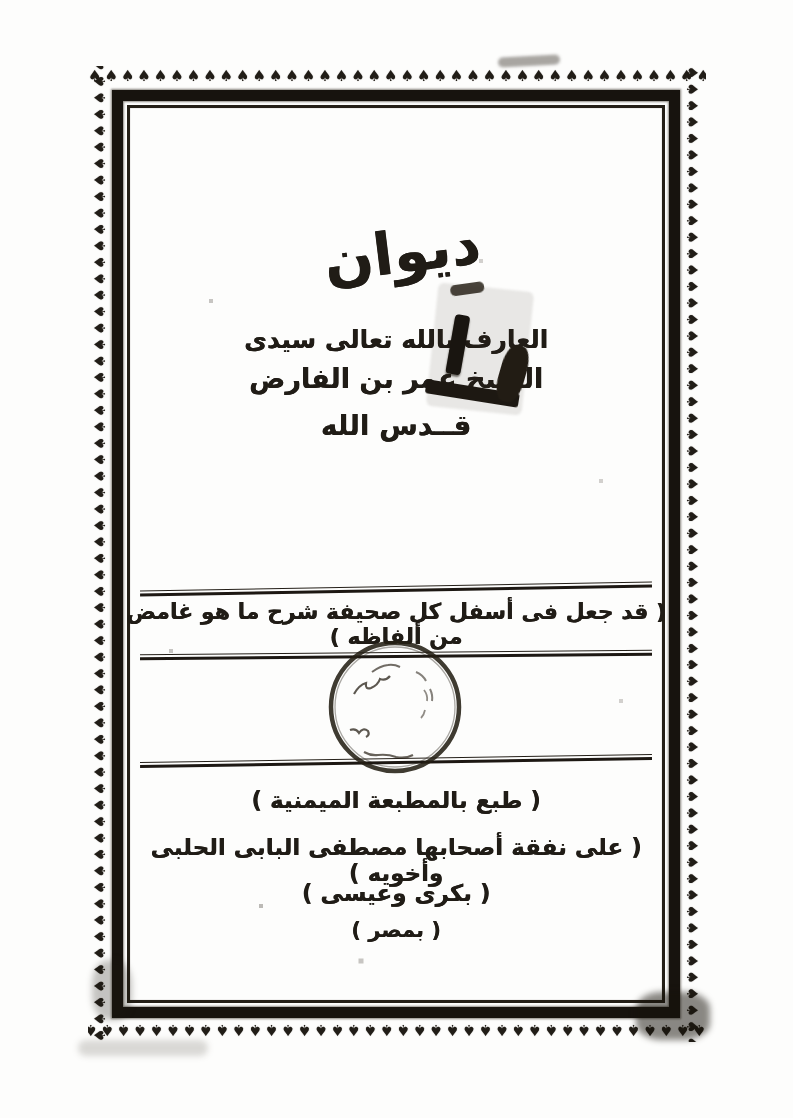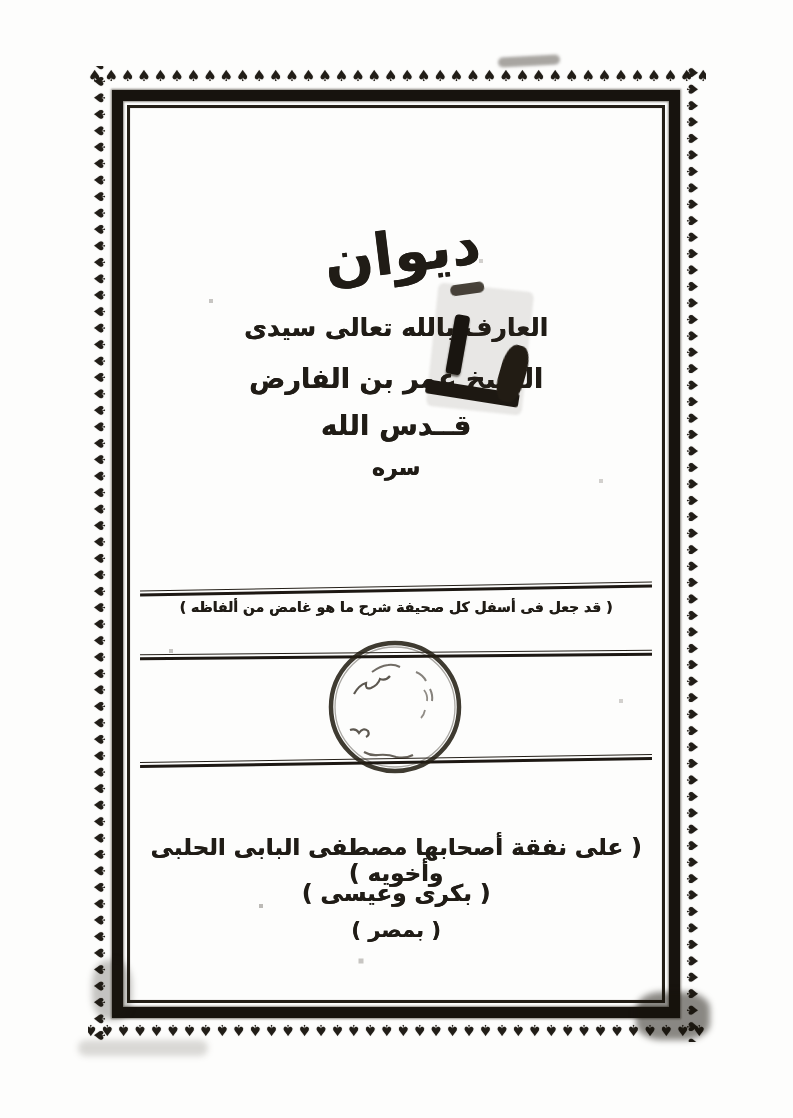--- a/index.html
+++ b/index.html
@@ -36,25 +36,25 @@
   }
   .content{position:absolute;inset:0;}
 
   
   .txt{position:absolute;left:0;width:100%;text-align:center;direction:rtl;font-weight:bold;}
   .title-callig{
     top:118px;font-size:58px;letter-spacing:0;
     transform:rotate(-7deg) translateX(6px);
     text-shadow:.5px 0 0 currentColor;
   }
-  .ded1{top:212px;font-size:25px;}
+  .ded1{top:224px;font-size:25px;}
   .ded2{top:262px;font-size:27px;}
   .ded3{top:308px;font-size:28px;letter-spacing:1px;}
   .ded4{top:354px;font-size:22px;}
-  .note-line{top:498px;font-size:14px;}
+  .note-line{top:498px;font-size:22px;}
   .imp1{top:686px;font-size:23px;}
   .imp2{top:733px;font-size:23px;}
   .imp3{top:779px;font-size:23px;}
   .imp4{top:817px;font-size:21px;}
   .txt, .title-callig{text-shadow:.4px 0 0 currentColor;}
 
   
   .rule{
     position:absolute;left:17px;width:512px;height:6px;
     border-top:1.5px solid #241f18;border-bottom:3.5px solid #1d1813;
@@ -100,21 +100,20 @@
   <div class="frame">
     <div class="frame-inner"></div>
 
     <div class="content">
 
       <div class="txt title-callig">ديوان</div>
 
       <div class="txt ded1">العارف بالله تعالى سيدى</div>
       <div class="txt ded2">الشيخ عمر بن الفارض</div>
       <div class="txt ded3">قــدس الله</div>
-      <div class="txt ded4">سره</div>
 
       <div class="rule rule-a"></div>
 
       <div class="txt note-line">( قد جعل فى أسفل كل صحيفة شرح ما هو غامض من ألفاظه )</div>
 
       <div class="rule rule-b"></div>
       <div class="rule rule-c"></div>
 
       <div class="seal">
         <svg width="150" height="140" viewBox="0 0 150 140" aria-hidden="true">
@@ -122,20 +121,21 @@
           <circle cx="75" cy="69" r="60" fill="none" stroke="#241e14" stroke-width="1.3" opacity="0.4"></circle>
           <path d="M34 56 q5 -9 12 -11 q-1 7 5 5 q7 -3 9 -9 q6 2 10 -3" fill="none" stroke="#2b241a" stroke-width="2.2" opacity="0.8"></path>
           <path d="M52 34 q8 -6 16 -7 q6 -1 12 2" fill="none" stroke="#2b241a" stroke-width="2" opacity="0.7"></path>
           <path d="M96 34 q7 3 10 9 m4 8 q3 6 2 12" fill="none" stroke="#2b241a" stroke-width="2" opacity="0.6"></path>
           <path d="M30 92 q6 -2 9 3 q4 -6 9 -2 q2 4 -2 6" fill="none" stroke="#2b241a" stroke-width="2.2" opacity="0.8"></path>
           <path d="M44 114 q7 4 14 3 q10 -1 18 2 q9 2 17 -2" fill="none" stroke="#2b241a" stroke-width="2.2" opacity="0.75"></path>
           <path d="M104 52 q4 5 3 11 m-2 9 q-1 5 -4 8" fill="none" stroke="#2b241a" stroke-width="1.8" opacity="0.55"></path>
         </svg>
       </div>
 
+      <div class="txt imp1">( طبع بالمطبعة الميمنية )</div>
       <div class="txt imp2">( على نفقة أصحابها مصطفى البابى الحلبى وأخويه )</div>
       <div class="txt imp4">( بمصر )</div>
       <div class="txt imp3">( بكرى وعيسى )</div>
 
       <div class="stamp">
         <div class="wash"></div>
         <div class="blob-top"></div>
         <div class="bar-one"></div>
         <div class="edge-bottom"></div>
         <div class="edge-right"></div>

